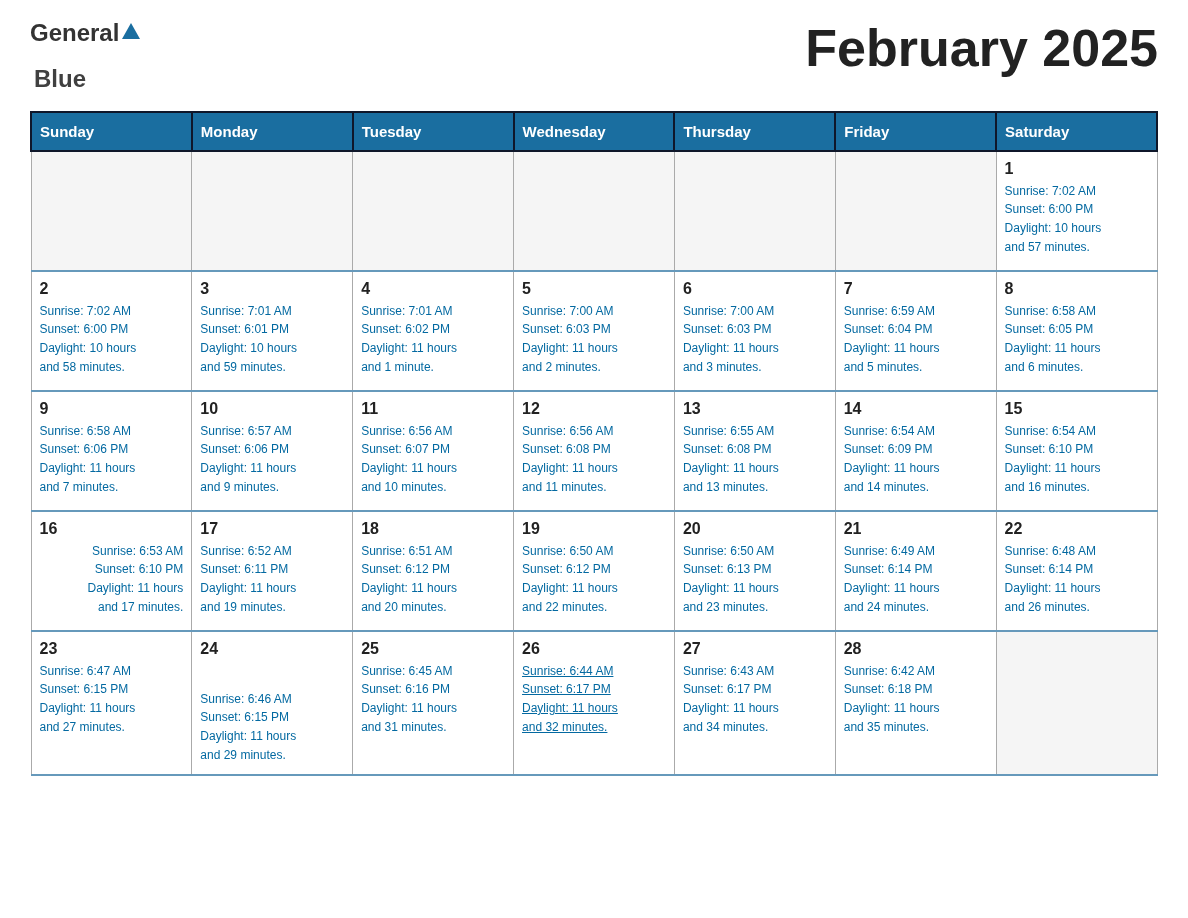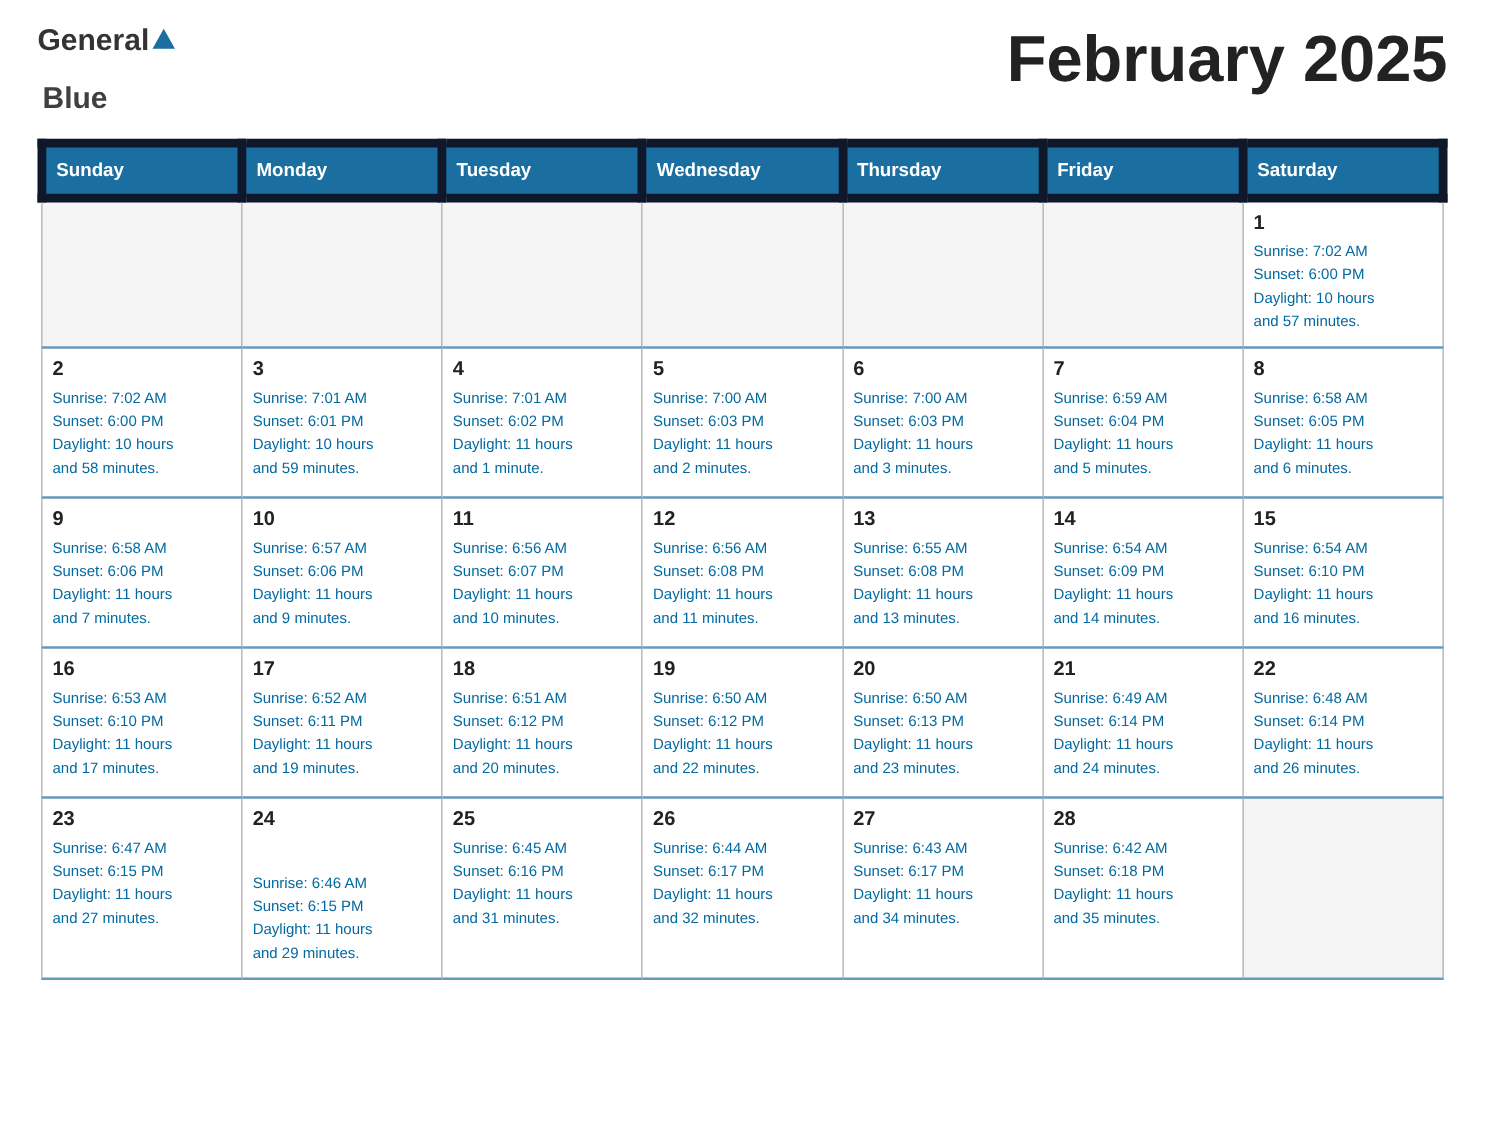--- a/index.html
+++ b/index.html
@@ -51,21 +51,21 @@
       border-collapse: collapse;
       table-layout: fixed;
     }
     thead tr th {
       background-color: #1a6ea0;
       color: #fff;
       font-size: 15px;
       font-weight: bold;
       padding: 10px 8px;
       text-align: left;
-      border: 7px solid #0f172a;
+      border: 2px solid #0f172a;
     }
     tbody tr td {
       border: 1px solid #aaa;
       vertical-align: top;
       padding: 8px 8px 10px 8px;
       font-size: 12.5px;
       color: #333;
       min-height: 100px;
       height: 120px;
     }
@@ -243,21 +243,21 @@
           <span class="day-number">15</span>
           <div class="day-info" style="white-space: pre-line;">Sunrise: 6:54 AM
 Sunset: 6:10 PM
 Daylight: 11 hours
 and 16 minutes.</div>
         </td>
       </tr>
       <tr>
         <td>
           <span class="day-number">16</span>
-          <div class="day-info" style="white-space: pre-line;">Sunrise: 6:53 AM
+          <div class="day-info" style="white-space: pre-line; text-align: right;">Sunrise: 6:53 AM
 Sunset: 6:10 PM
 Daylight: 11 hours
 and 17 minutes.</div>
         </td>
         <td>
           <span class="day-number">17</span>
           <div class="day-info" style="white-space: pre-line;">Sunrise: 6:52 AM
 Sunset: 6:11 PM
 Daylight: 11 hours
 and 19 minutes.</div>
@@ -315,21 +315,21 @@
         </td>
         <td>
           <span class="day-number">25</span>
           <div class="day-info" style="white-space: pre-line;">Sunrise: 6:45 AM
 Sunset: 6:16 PM
 Daylight: 11 hours
 and 31 minutes.</div>
         </td>
         <td>
           <span class="day-number">26</span>
-          <div class="day-info" style="white-space: pre-line;">Sunrise: 6:44 AM
+          <div class="day-info" style="white-space: pre-line; text-decoration: underline;">Sunrise: 6:44 AM
 Sunset: 6:17 PM
 Daylight: 11 hours
 and 32 minutes.</div>
         </td>
         <td>
           <span class="day-number">27</span>
           <div class="day-info" style="white-space: pre-line;">Sunrise: 6:43 AM
 Sunset: 6:17 PM
 Daylight: 11 hours
 and 34 minutes.</div>

